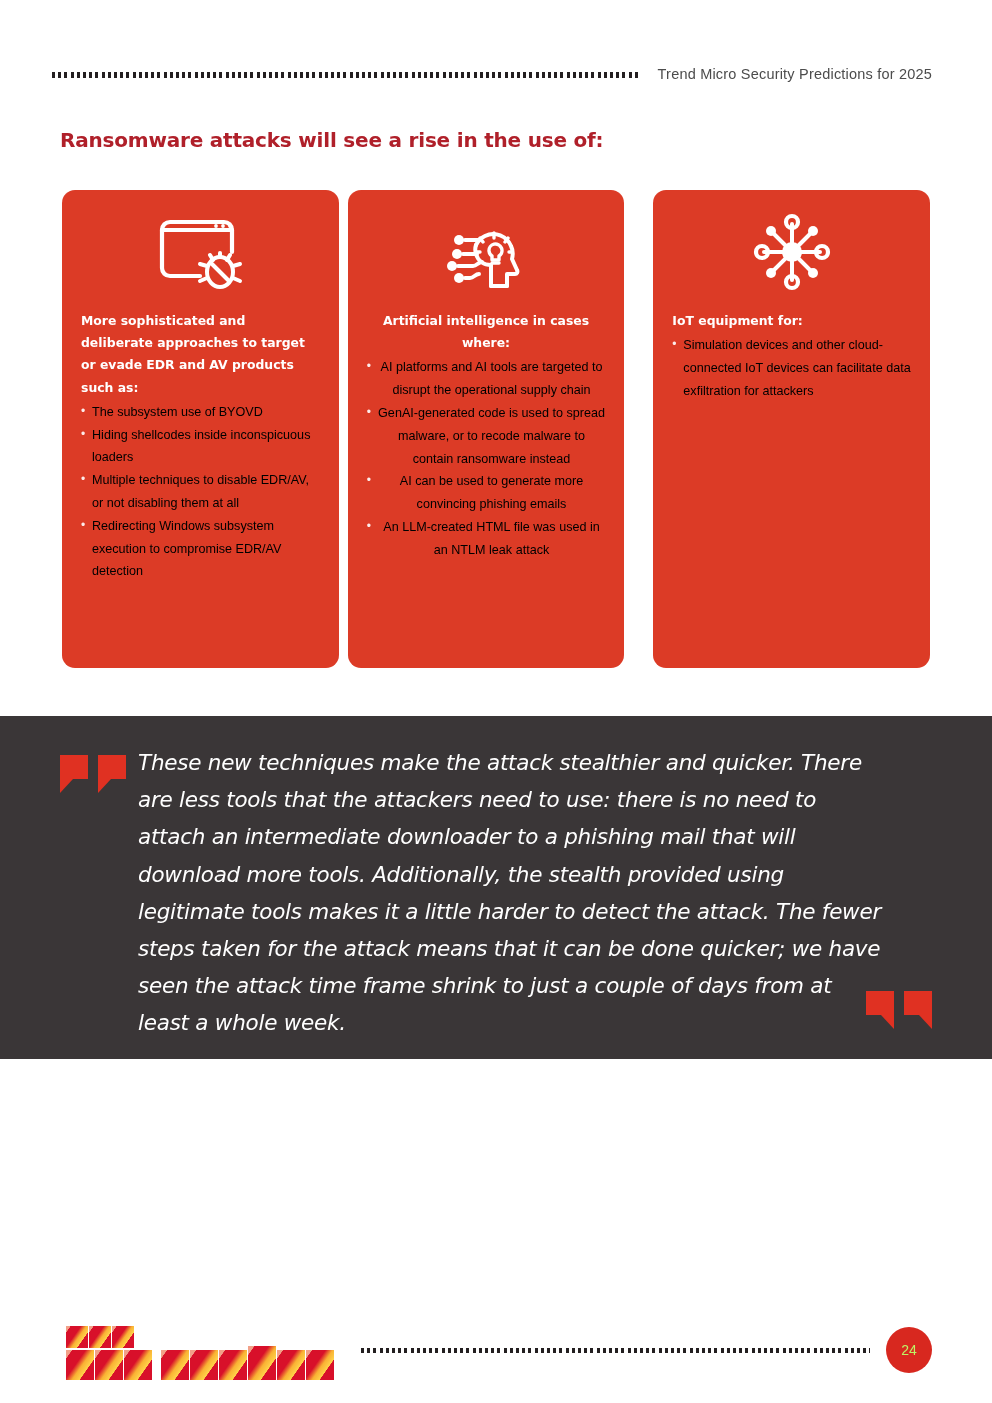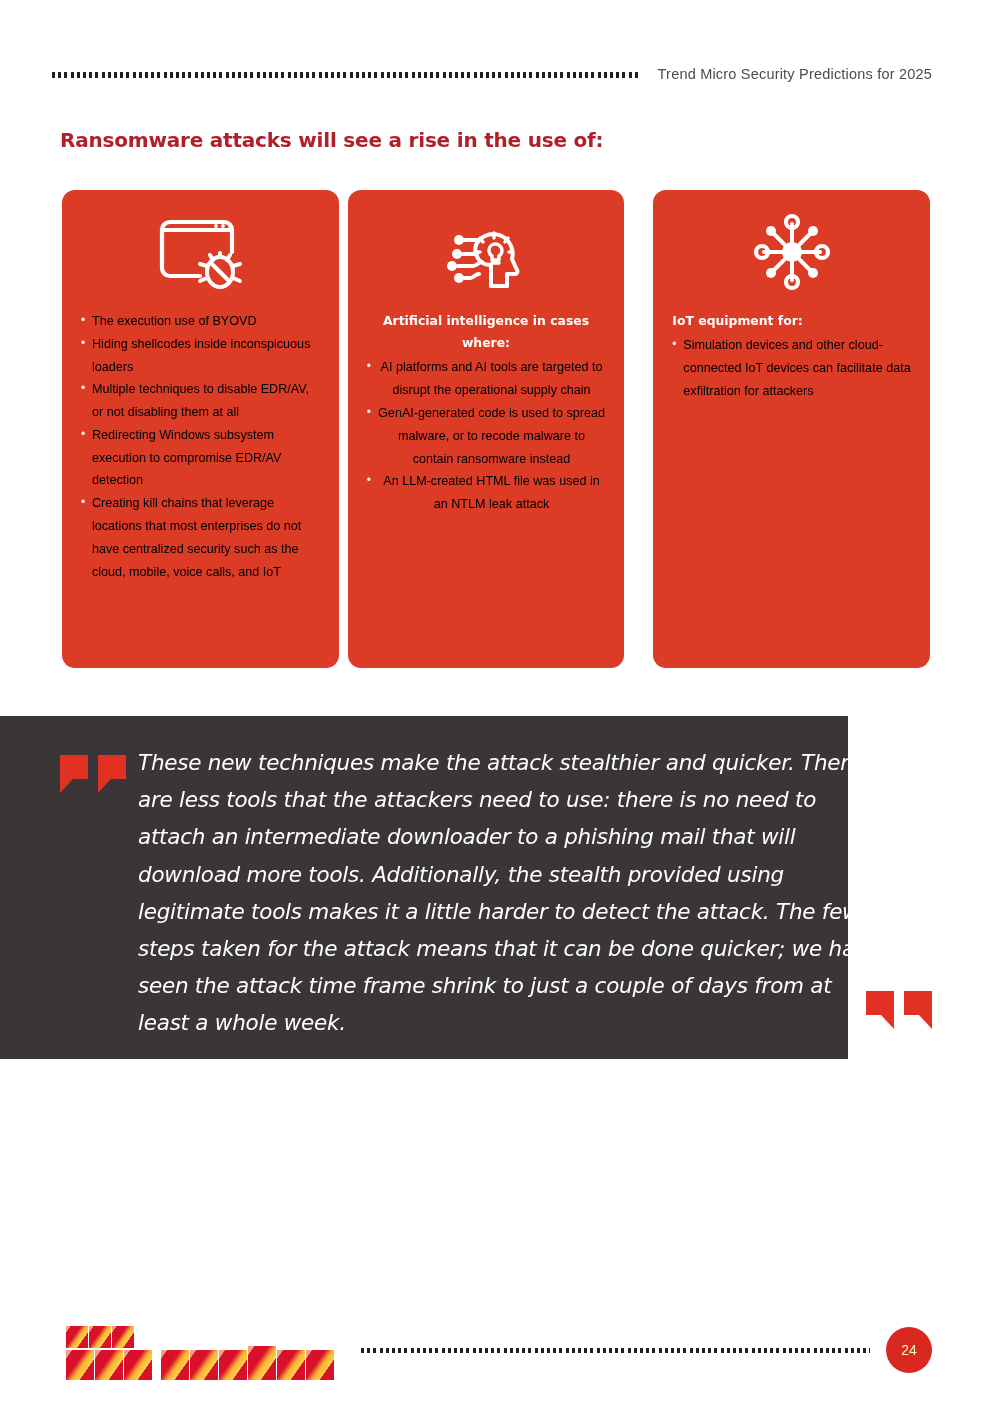--- a/index.html
+++ b/index.html
@@ -118,21 +118,21 @@
     top: 0;
     color: #fdeceb;
     font-size: 12px;
   }
 
   
   .quote-band {
     position: absolute;
     top: 716px;
     left: 0;
-    width: 848px;
+    width: 992px;
     height: 343px;
     background: #3a3637;
   }
   .quote-open {
     position: absolute;
     top: 39px;
     left: 60px;
     width: 66px;
     height: 46px;
   }
@@ -209,21 +209,21 @@
     background-size: auto 5px;
     background-repeat: repeat-x;
     background-position: 0 2px;
   }
   .page-badge {
     flex: 0 0 auto;
     width: 46px;
     height: 46px;
     border-radius: 50%;
     background: #d8281f;
-    color: #fef9c3;
+    color: #bef264;
     display: flex;
     align-items: center;
     justify-content: center;
     font-size: 14px;
     font-family: "Liberation Sans", sans-serif;
   }
 </style>
 </head>
 <body>
 
@@ -252,26 +252,26 @@
           <g fill="none" stroke="#ffffff" stroke-width="4" stroke-linecap="round" stroke-linejoin="round">
             <ellipse cx="66" cy="62" rx="13" ry="15"></ellipse>
             <path d="M59 50l-3-5M73 50l3-5"></path>
             <path d="M53 56l-7-2M79 56l7-2"></path>
             <path d="M53 68l-7 3M79 68l7 3"></path>
             <path d="M66 47v-4"></path>
             <path d="M57 53l18 18"></path>
           </g>
         </svg>
       </div>
+      <div class="card-title">More sophisticated and deliberate approaches to target or evade EDR and AV products such as:</div>
       <ul class="card-list">
-        <li>The execution use of BYOVD</li>
+        <li>The subsystem use of BYOVD</li>
         <li>Hiding shellcodes inside inconspicuous loaders</li>
         <li>Multiple techniques to disable EDR/AV, or not disabling them at all</li>
         <li>Redirecting Windows subsystem execution to compromise EDR/AV detection</li>
-        <li>Creating kill chains that leverage locations that most enterprises do not have centralized security such as the cloud, mobile, voice calls, and IoT</li>
       </ul>
     </div>
 
     <div class="card card-2">
       <div class="card-icon">
         <svg width="86" height="84" viewBox="0 0 86 84" aria-hidden="true">
           <g fill="none" stroke="#ffffff" stroke-width="4" stroke-linecap="round" stroke-linejoin="round">
             <path d="M64 76V64h8c2 0 3-2 2-4l-5-11c1-4 1-9-1-13C64 26 52 21 42 26c-4 2-7 5-9 9"></path>
             <path d="M33 35c-1 3-1 6 0 9 2 7 8 11 15 11"></path>
             <path d="M48 55v21"></path>
@@ -293,20 +293,21 @@
             <circle cx="14" cy="44" r="5"></circle>
             <circle cx="9" cy="56" r="5"></circle>
             <circle cx="16" cy="68" r="5"></circle>
           </g>
         </svg>
       </div>
       <div class="card-title">Artificial intelligence in cases where:</div>
       <ul class="card-list">
         <li>AI platforms and AI tools are targeted to disrupt the operational supply chain</li>
         <li>GenAI-generated code is used to spread malware, or to recode malware to contain ransomware instead</li>
+        <li>AI can be used to generate more convincing phishing emails</li>
         <li>An LLM-created HTML file was used in an NTLM leak attack</li>
       </ul>
     </div>
 
     <div class="card card-3">
       <div class="card-icon">
         <svg width="84" height="84" viewBox="0 0 84 84" aria-hidden="true">
           <g stroke="#ffffff" stroke-width="4" stroke-linecap="round">
             <line x1="42" y1="42" x2="42" y2="14"></line>
             <line x1="42" y1="42" x2="42" y2="70"></line>

